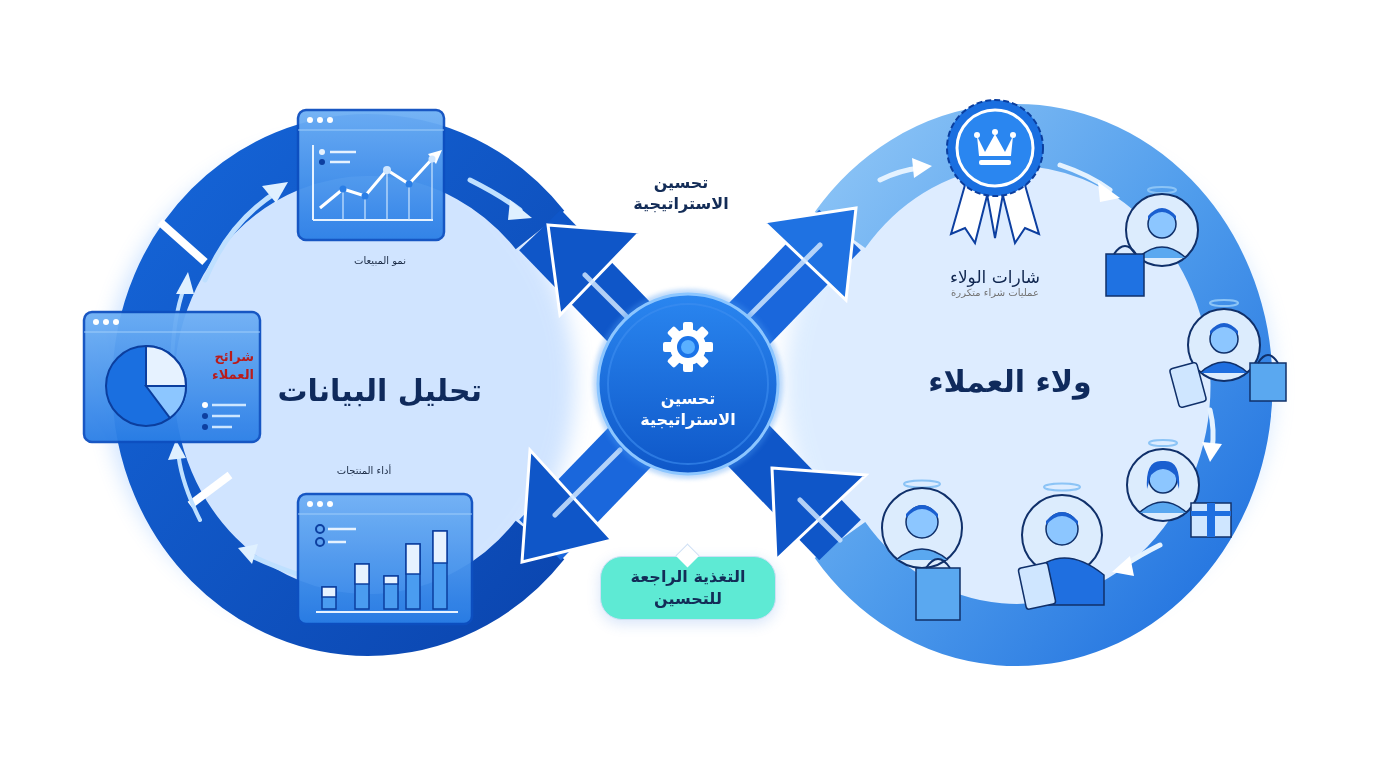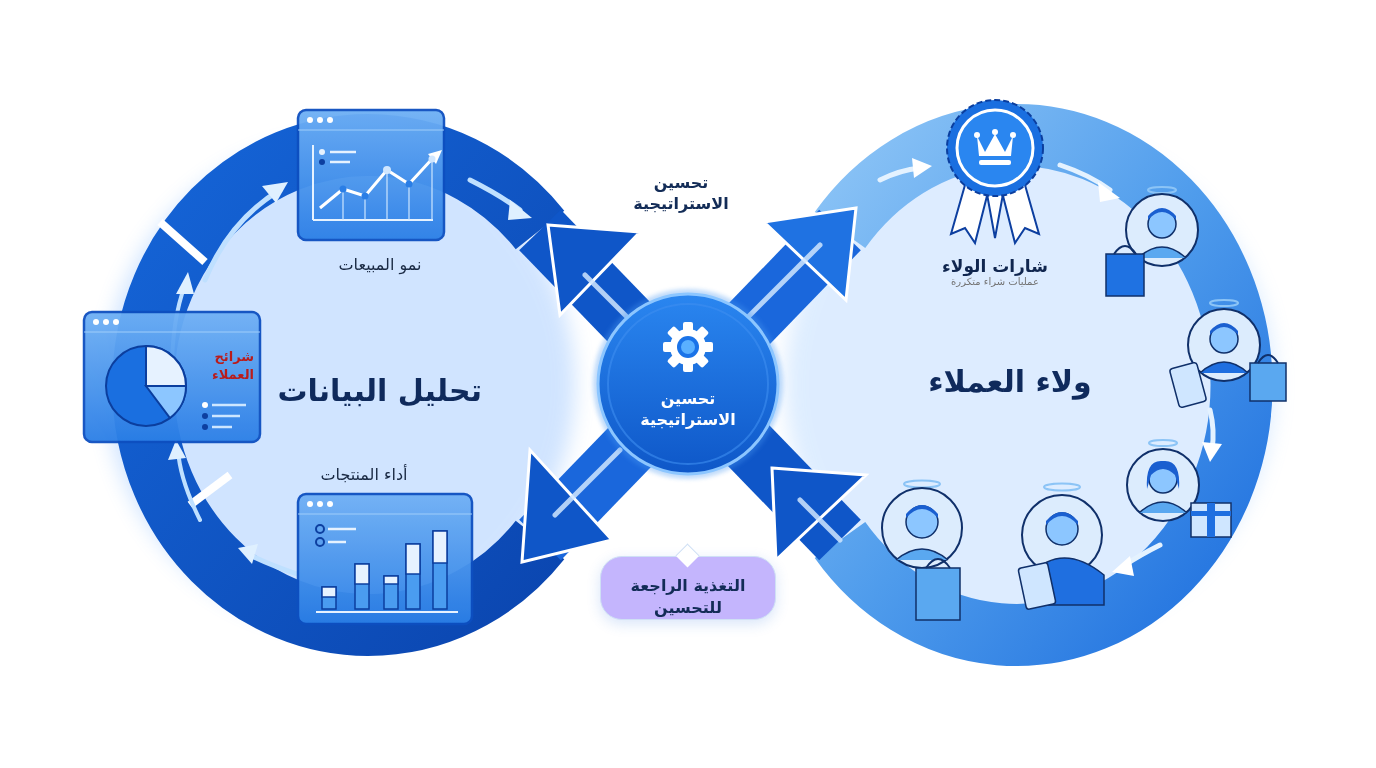--- a/index.html
+++ b/index.html
@@ -4,29 +4,29 @@
 <style>
   html, body { margin:0; padding:0; }
   body {
     width:1376px; height:768px; overflow:hidden; position:relative;
     background:#ffffff;
     font-family:"DejaVu Sans", sans-serif;
   }
   #diagram { position:absolute; left:0; top:0; width:1376px; height:768px; }
   .lbl { position:absolute; direction:rtl; text-align:center; color:#10264f; white-space:nowrap; }
   .lbl-main { font-size:30px; font-weight:bold; color:#0f2a5c; }
-  .lbl-small { font-size:16px; color:#1a2a44; }
+  .lbl-small { font-size:10px; color:#1a2a44; }
   .lbl-mid { font-size:16px; font-weight:bold; color:#132c57; line-height:21px; }
   .center-text { position:absolute; direction:rtl; text-align:center; color:#ffffff; font-weight:bold; font-size:16px; line-height:21px; }
   .bubble {
     position:absolute; left:600px; top:556px; width:174px; height:62px;
-    background:#c4b5fd; border:1.5px solid #cfe0f5; border-radius:22px;
+    background:#5eead4; border:1.5px solid #cfe0f5; border-radius:22px;
     box-shadow:0 4px 14px rgba(40,110,220,0.18);
     direction:rtl; text-align:center; font-weight:bold; font-size:16px; line-height:22px; color:#132c57;
-    display:flex; flex-direction:column; justify-content:flex-end;
+    display:flex; flex-direction:column; justify-content:center;
   }
   .bubble:before {
     content:""; position:absolute; left:78px; top:-10px; width:16px; height:16px;
     background:#ffffff; border-left:1.5px solid #cfe0f5; border-top:1.5px solid #cfe0f5;
     transform:rotate(45deg);
   }
   .panel-title { position:absolute; direction:rtl; text-align:right; color:#b91c1c; font-weight:bold; font-size:13px; line-height:18px; }
 </style>
 </head>
 <body>
@@ -303,15 +303,15 @@
   <div>تحسين</div>
   <div>الاستراتيجية</div>
 </div>
 
 <div class="bubble">
   <div>التغذية الراجعة</div>
   <div>للتحسين</div>
 </div>
 
 <div class="lbl" style="left:900px; top:256px; width:190px;">
-  <div style="font-size:17px; font-weight:bold; color:#10264f;">شارات الولاء</div>
+  <div style="font-size:17px; font-weight:normal; color:#10264f;margin-top:11px;">شارات الولاء</div>
   <div style="font-size:10px; color:#737373;">عمليات شراء متكررة</div>
 </div>
 
 </body></html>

